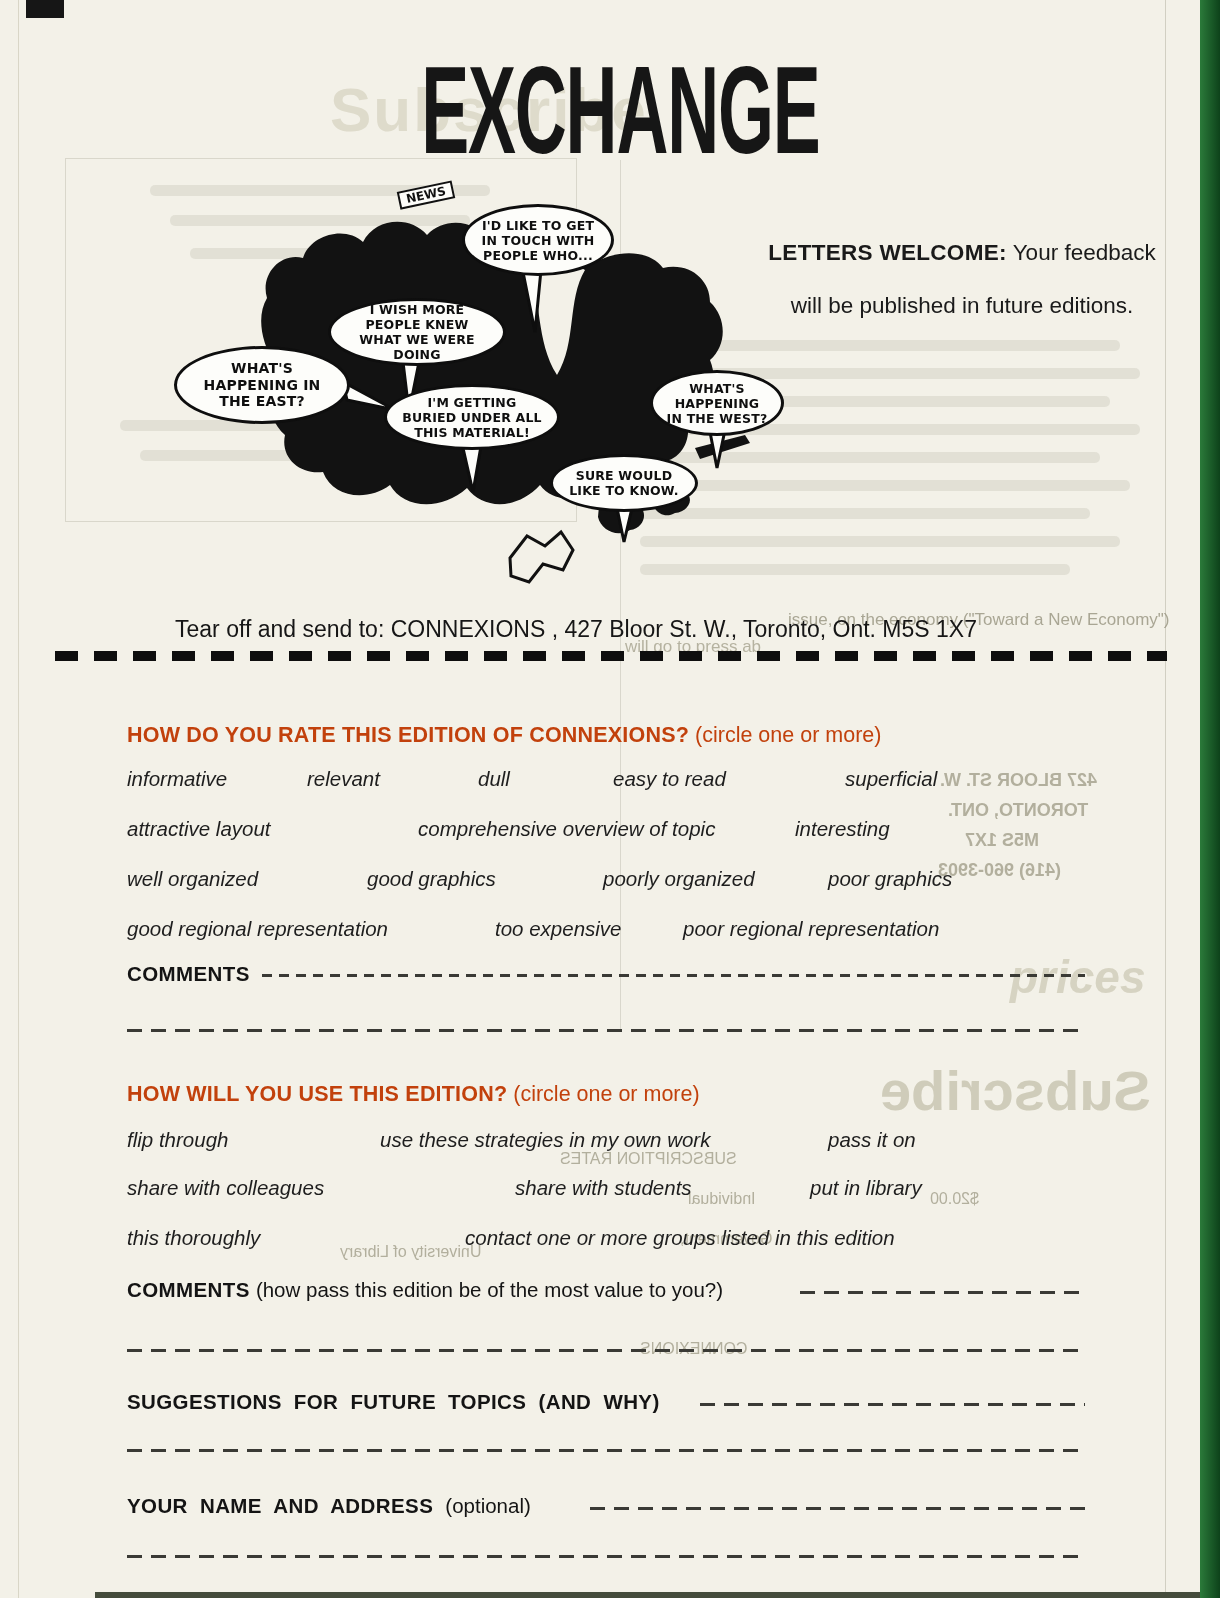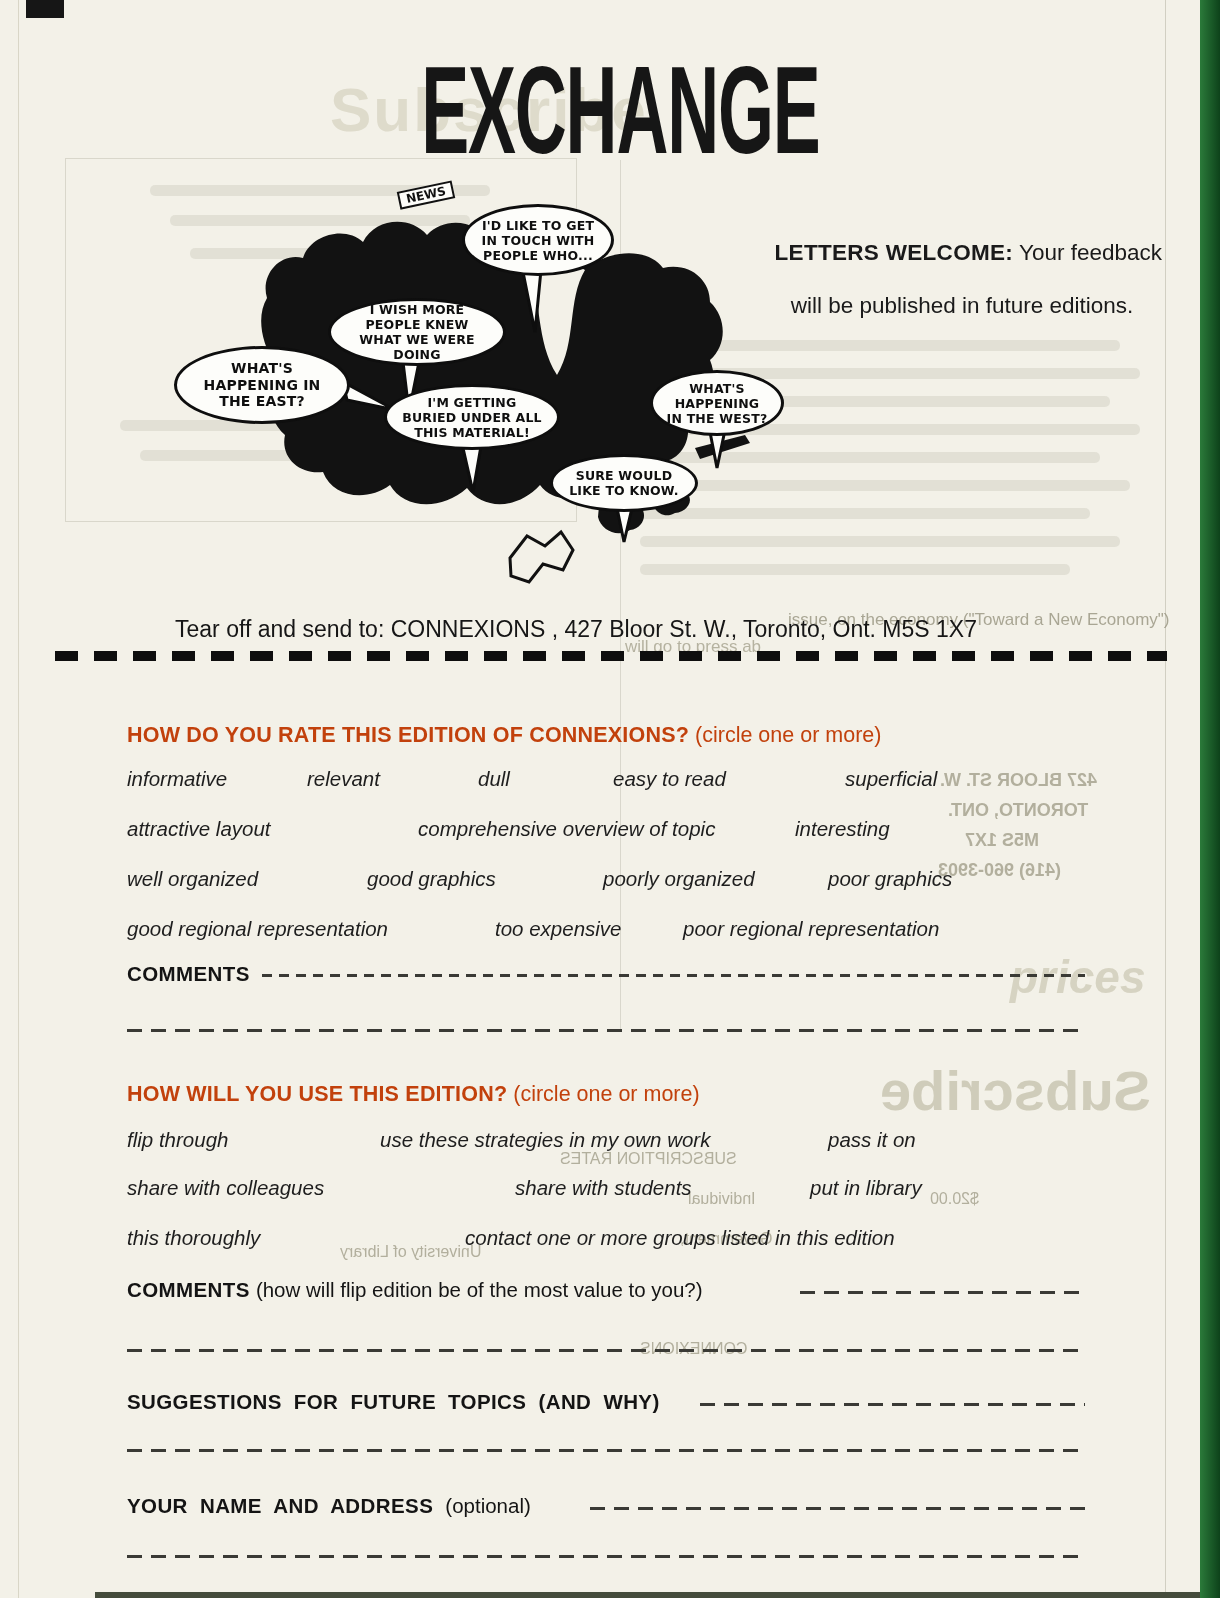--- a/index.html
+++ b/index.html
@@ -12,21 +12,21 @@
   .green-strip{position:absolute;right:0;top:0;width:20px;height:100%;
         background:linear-gradient(90deg,#2b7a3a,#0d421a);}
   .bottom-strip{position:absolute;left:95px;right:0;bottom:0;height:6px;background:#454c3c;}
   .corner-mark{position:absolute;left:26px;top:0;width:38px;height:18px;background:#161616;}
   
   .title-wrap{position:absolute;left:0;top:58px;width:1240px;text-align:center;}
   .title{display:inline-block;font-size:124px;font-weight:700;letter-spacing:-2px;line-height:.85;
         color:#161616;transform:scaleX(.58);transform-origin:center;}
   
   .letters{position:absolute;left:762px;top:240px;width:400px;text-align:center;font-size:22.5px;color:#1a1a1a;}
-  .letters .l1{white-space:nowrap;text-align:right;}
+  .letters .l1{white-space:nowrap;}
   .letters .lead{font-weight:700;letter-spacing:.3px;}
   .letters .l2{margin-top:27px;white-space:nowrap;}
   
   .map-svg{position:absolute;left:205px;top:180px;}
   .bubble{position:absolute;background:#fdfdfa;border:3.5px solid #0e0e0e;border-radius:50%;
         display:flex;align-items:center;justify-content:center;text-align:center;
         font-family:"DejaVu Sans",sans-serif;font-weight:700;font-size:12.5px;line-height:1.2;
         letter-spacing:.2px;color:#0f0f0f;padding:7px 12px;box-sizing:border-box;}
   .news-tag{position:absolute;left:398px;top:186px;background:#fdfdfa;border:2.5px solid #111;
         padding:0 6px;font-family:"DejaVu Sans",sans-serif;font-weight:700;font-size:12px;
@@ -186,21 +186,21 @@
 
   <span class="opt" style="left:127px;top:1176px;">share with colleagues</span>
   <span class="opt" style="left:515px;top:1176px;">share with students</span>
   <span class="opt" style="left:810px;top:1176px;">put in library</span>
 
   <span class="opt" style="left:127px;top:1226px;">this thoroughly</span>
   <span class="opt" style="left:465px;top:1226px;">contact one or more groups listed in this edition</span>
 
   <div class="lbl" style="left:127px;top:1278px;">
     <span>COMMENTS</span>
-    <span class="note"> </span><span class="note">(how will flip edition be of the most value to you?)</span>
+    <span class="note"> </span><span class="note">(how pass this edition be of the most value to you?)</span>
   </div>
   <div class="dashline long" style="left:800px;top:1291px;width:285px;"></div>
   <div class="dashline long" style="left:127px;top:1349px;width:958px;"></div>
 
   <div class="lbl ws" style="left:127px;top:1390px;">SUGGESTIONS FOR FUTURE TOPICS (AND WHY)</div>
   <div class="dashline long" style="left:700px;top:1403px;width:385px;"></div>
   <div class="dashline long" style="left:127px;top:1449px;width:958px;"></div>
 
   <div class="lbl ws" style="left:127px;top:1494px;">
     <span>YOUR NAME AND ADDRESS</span>

